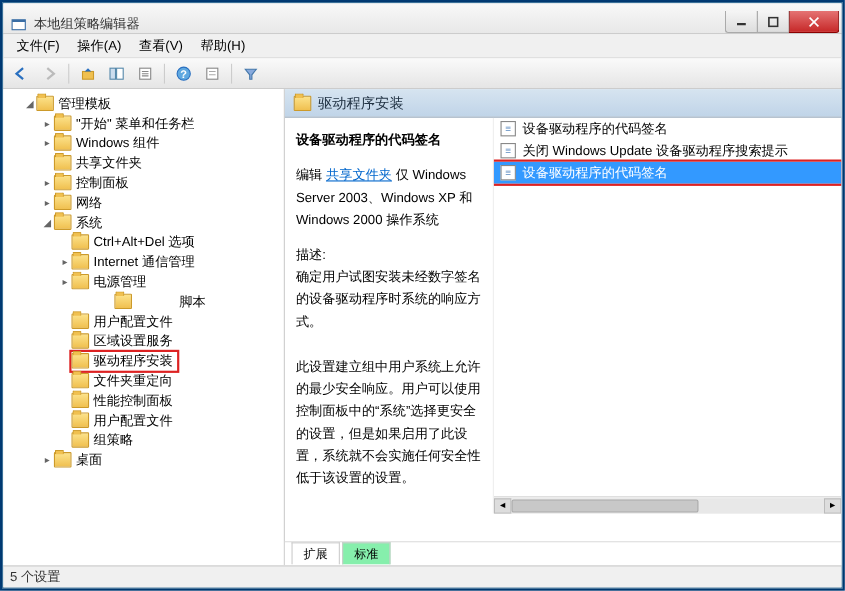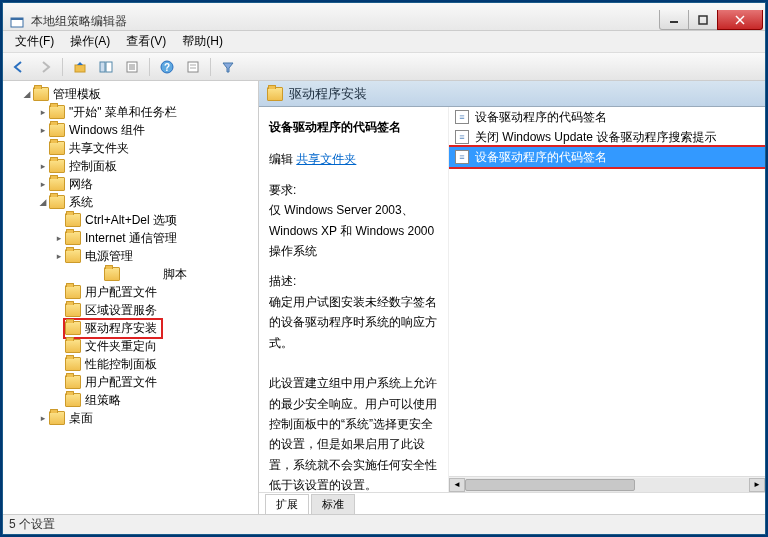--- a/index.html
+++ b/index.html
@@ -38,22 +38,22 @@
 .desc-panel { width: 190px; padding: 10px; border-right: 1px solid #eee; font-size: 12px; line-height: 1.7; overflow:hidden;}
 .desc-panel .subtitle { font-weight: bold; margin-bottom: 12px; display:block;}
 .desc-panel a { color: #0066cc; text-decoration: underline; cursor: pointer; }
 .desc-panel .section-label { margin-top: 10px; display:block;}
 .settings-panel { flex: 1; position: relative; overflow: hidden; }
 .col-header { height: 24px; border-bottom: 1px solid #ddd; display: flex; align-items: center; padding-left: 8px; color: #444; background: #fafafa; }
 .setting-row { height: 20px; display: flex; align-items: center; padding-left: 6px; cursor: pointer; }
 .setting-row .sicon { width: 14px; height: 14px; margin-right: 6px; border: 1px solid #888; background: #fff; position: relative; display: flex; align-items:center; justify-content:center; font-size:9px; color:#5a8ac0;}
 .setting-row.selected { background: #3399ff; color: #fff; }
 .setting-row.selected.highlight-border { outline: 2px solid #d22; outline-offset: 0; }
-.tabs-footer { height: 22px; border-top: 1px solid #ddd; display: flex; align-items: center; padding-left: 6px; font-size: 11px; gap: 2px; background: #fff;}
-.tab { padding: 2px 10px; border: 1px solid #ccc; border-bottom: none; background: #e5e5e5; cursor: pointer; }
+.tabs-footer { height: 22px; border-top: 1px solid #ddd; display: flex; align-items: flex-start; padding-left: 6px; font-size: 11px; gap: 2px; background: #fff; margin-top: 25px;}
+.tab { padding: 2px 10px; border: 1px solid #ccc; border-bottom: none; background: #86efac; cursor: pointer; }
 .tab.active { background: #fff; }
 
 .statusbar { height: 20px; background: #f0f0f0; border-top: 1px solid #ccc; display: flex; align-items: center; padding-left: 6px; color: #333; }
 
 .hscroll { position:absolute; bottom:0; left:0; right:0; height:16px; background:#f0f0f0; border-top:1px solid #ddd; display:flex; align-items:center;}
 .hscroll .track{flex:1; height:14px; background:#e8e8e8; position:relative;}
 .hscroll .thumb{position:absolute; left:0; width:60%; top:1px; bottom:1px; background:#c8c8c8; border:1px solid #aaa; border-radius:2px;}
 .hscroll .arr{width:16px; height:14px; background:#ddd; border:1px solid #bbb; display:flex;align-items:center;justify-content:center;font-size:8px;}
 
 svg{display:block;}
@@ -259,21 +259,20 @@
     <div class="detail-pane">
       <div class="detail-header">
         <span class="folder-icon"></span>
         <span>驱动程序安装</span>
       </div>
       <div class="detail-body">
         <div class="desc-panel">
           <span class="subtitle">设备驱动程序的代码签名</span>
           <span>编辑</span>
           <a>共享文件夹</a>
-          <span class="section-label">要求:</span>
           <span>仅 Windows Server 2003、Windows XP 和 Windows 2000 操作系统</span>
           <span class="section-label">描述:</span>
           <span>确定用户试图安装未经数字签名的设备驱动程序时系统的响应方式。</span>
           <br><br>
           <span>此设置建立组中用户系统上允许的最少安全响应。用户可以使用控制面板中的“系统”选择更安全的设置，但是如果启用了此设置，系统就不会实施任何安全性低于该设置的设置。</span>
           <br><br>
           
         </div>
         <div class="settings-panel">
           <div id="settings-list">

